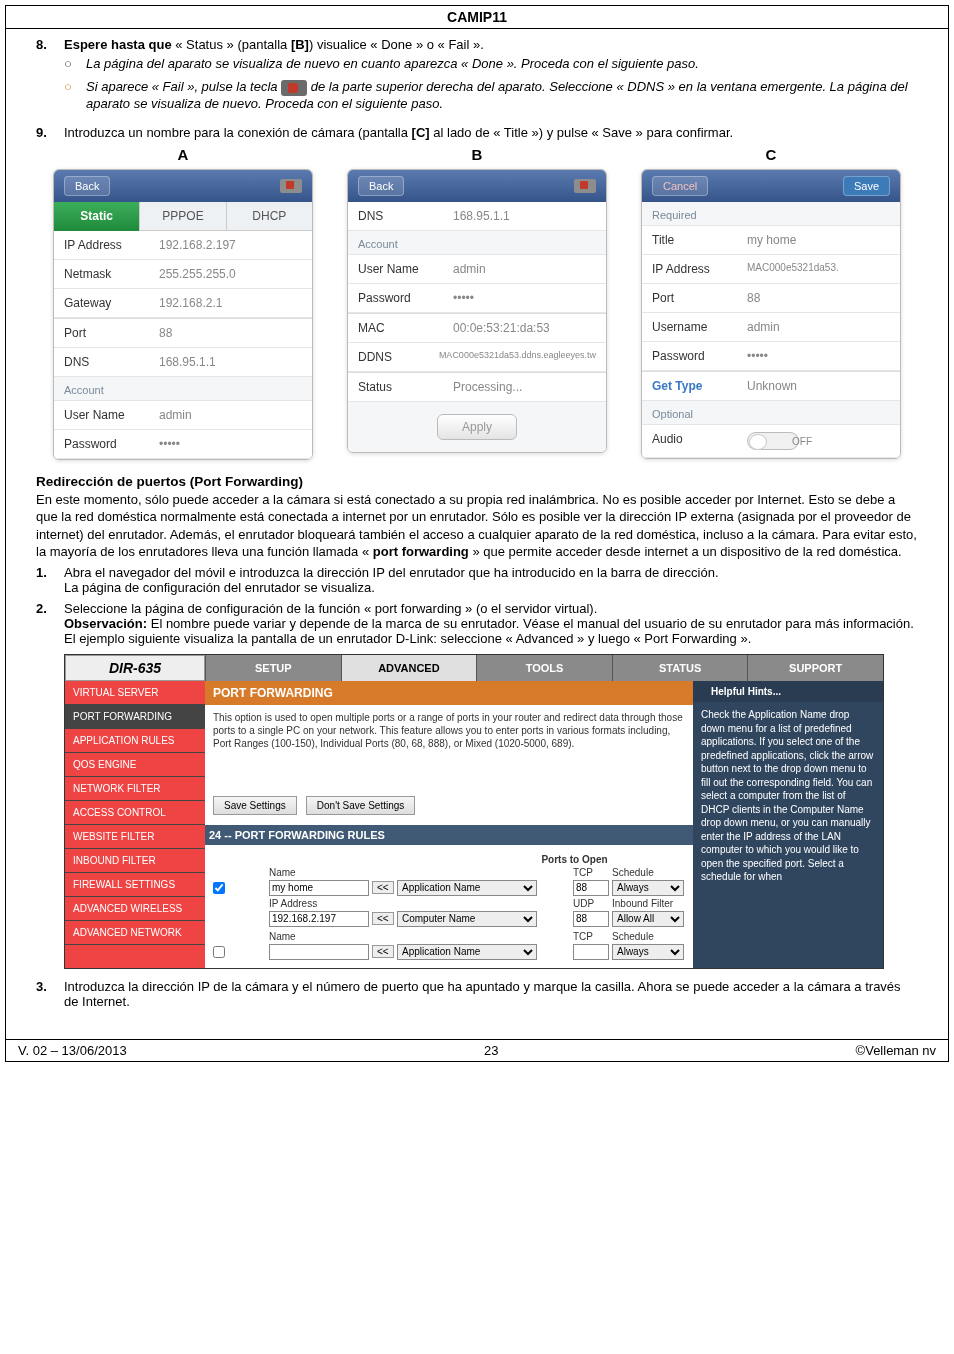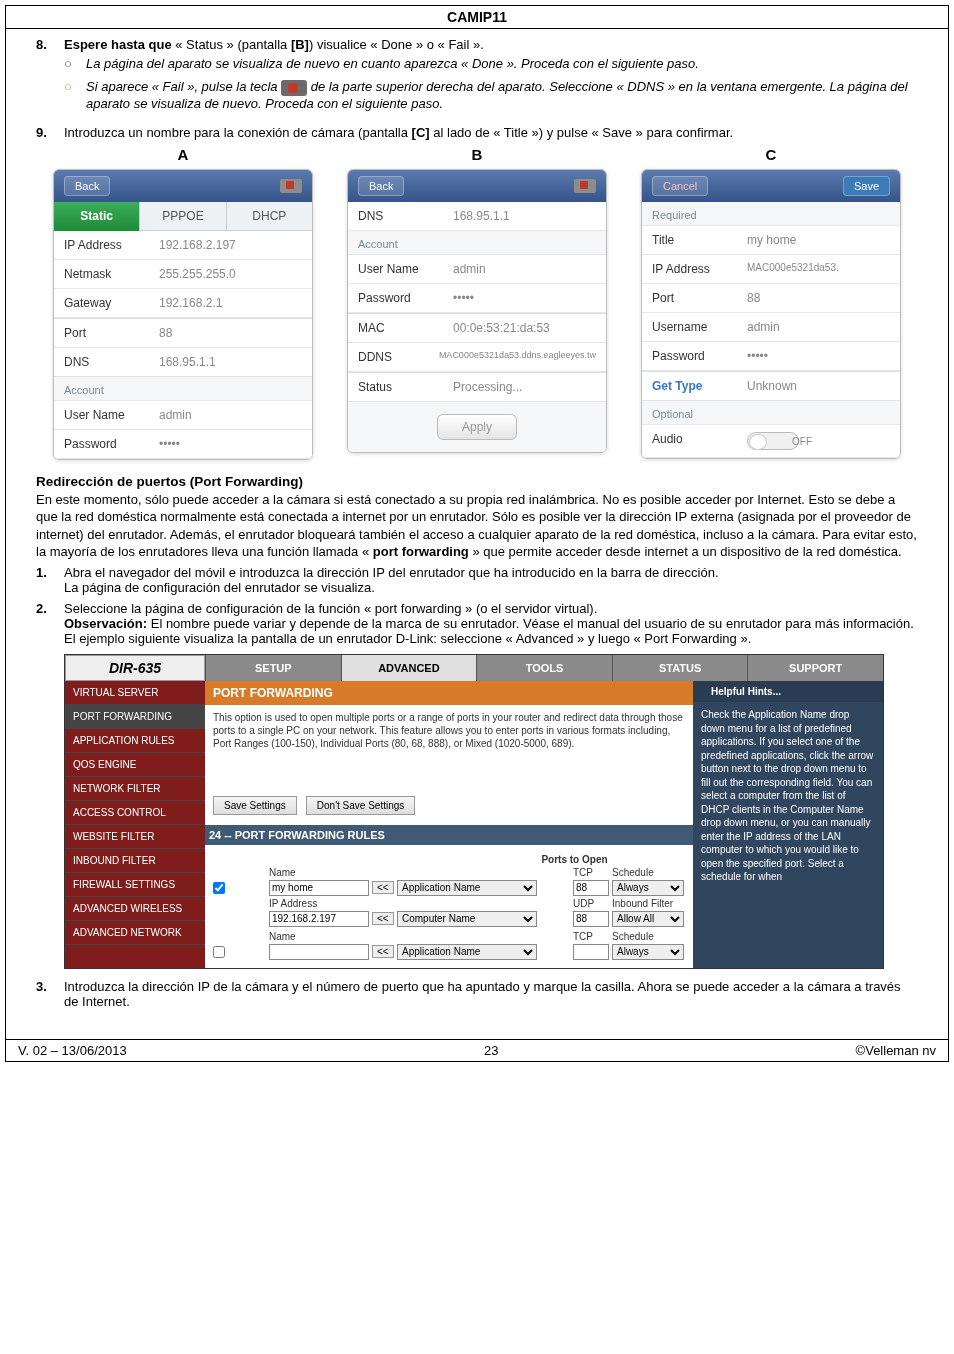--- a/index.html
+++ b/index.html
@@ -47,21 +47,21 @@
   .toggle-off::before { content:""; position:absolute; left:1px; top:1px; width:16px; height:14px; background:#fff; border:1px solid #ccc; border-radius:50%; }
   
   
   .router-wrap { margin: 8px 0 10px 28px; width: 820px; border: 1px solid #333; font-family: Arial, sans-serif; font-size: 11px; }
   .router-head { display: flex; background: #0c4a6e; }
   .router-model-cell { width: 140px; background:#eee; border:1px solid #999; display:flex; align-items:center; justify-content:center; font-weight:bold; font-style:italic; font-size:14px; }
   .router-tabs { display: flex; flex: 1; }
   .router-tab { flex: 1; text-align: center; padding: 7px 0; color: #fff; background: #8a8a8a; border-left:1px solid #555; font-weight:bold; font-size:11px; }
   .router-tab.active { background: #e0e0e0; color: #000; }
   .router-body { display: flex; }
-  .router-side { width: 140px; background: #7f1d1d; color: #fff; }
+  .router-side { width: 140px; background: #ef4444; color: #fff; }
   .router-side-item { padding: 6px 8px; border-bottom: 1px solid #444; font-size: 10px; }
   .router-side-item.active { background: #444; }
   .router-main { flex: 1; background: #fff; }
   .router-hints { width: 190px; background: #30465f; color: #fff; padding: 6px 8px; font-size: 10px; line-height:1.35; }
   .hints-title { background:#2a3c52; color:#fff; font-weight:bold; padding:4px 18px; margin:-6px -8px 6px -8px; }
   .pfw-title { background: #d77a2a; color: #fff; font-weight: bold; padding: 5px 8px; font-size: 12px; }
   .pfw-desc { padding: 6px 8px; font-size: 10px; color: #333; line-height:1.3; }
   .pfw-btnrow { padding: 4px 8px 10px 8px; }
   .pfw-btn { background: linear-gradient(#f6f6f6,#ddd); border:1px solid #999; padding:3px 10px; font-size:10px; margin-right:6px;margin-top:36px; }
   .pfw-subtitle { background: #405a75; color: #fff; font-weight: bold; padding: 4px 4px; font-size: 11px; }

